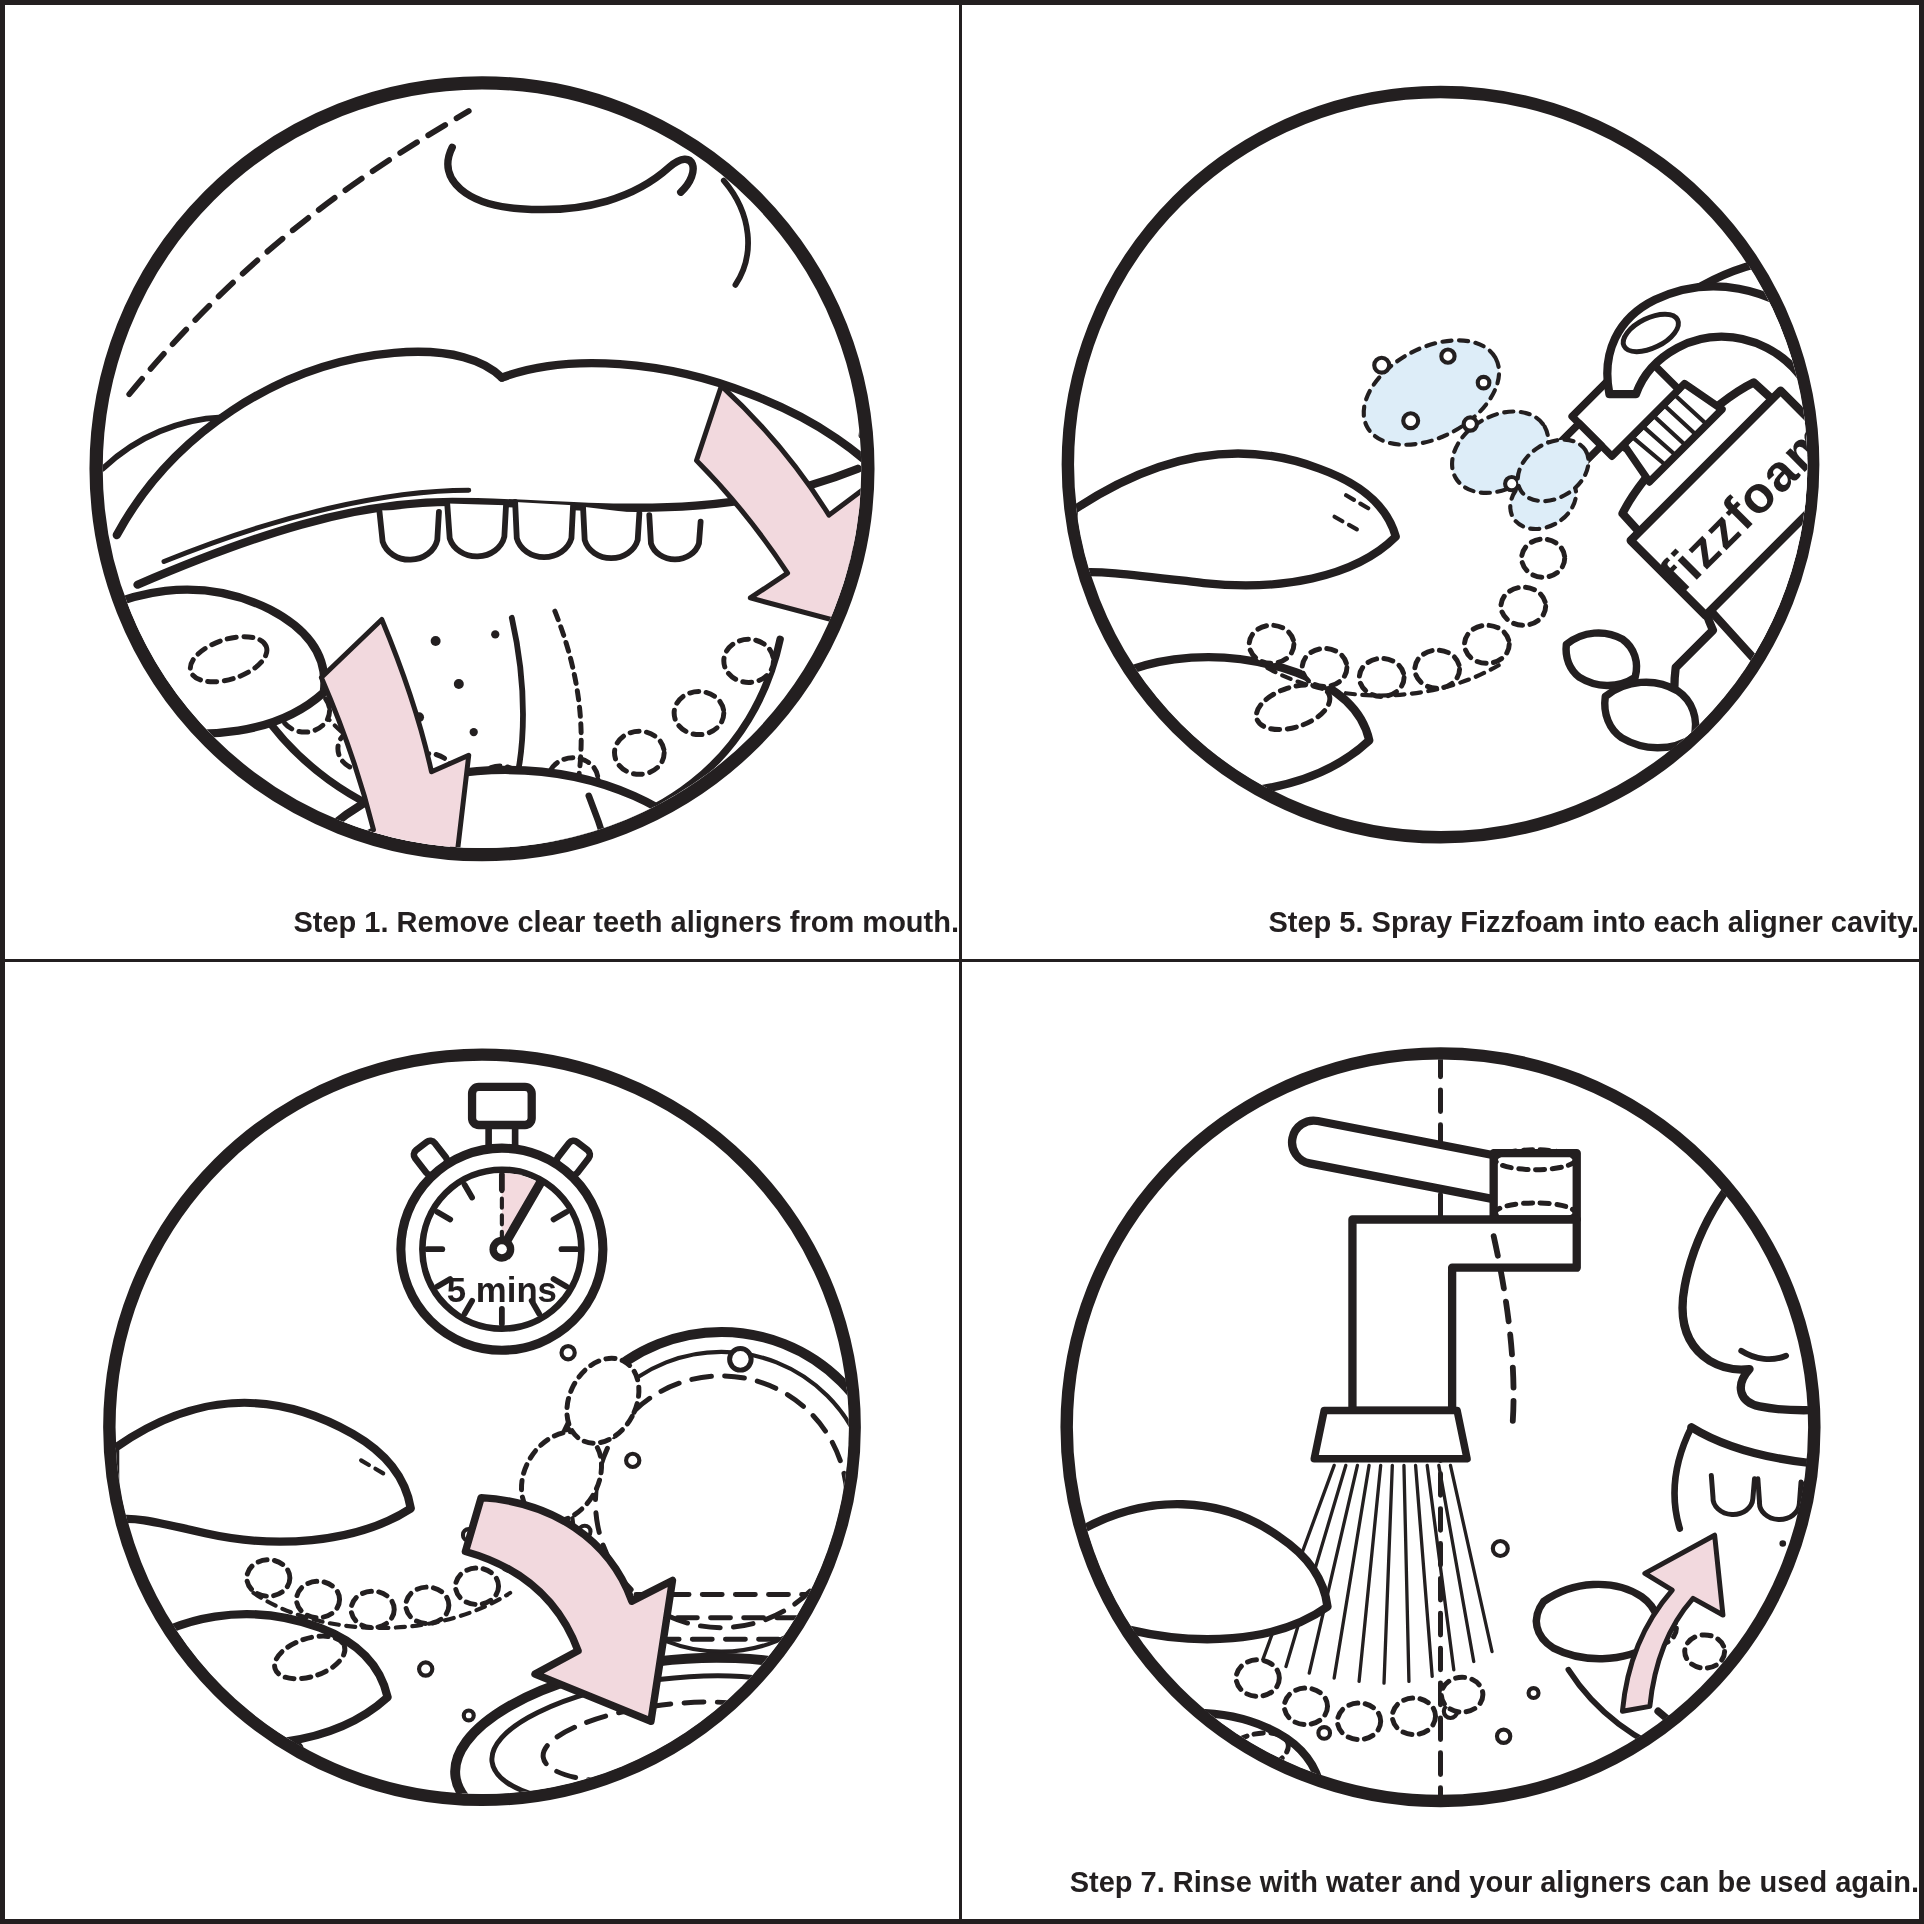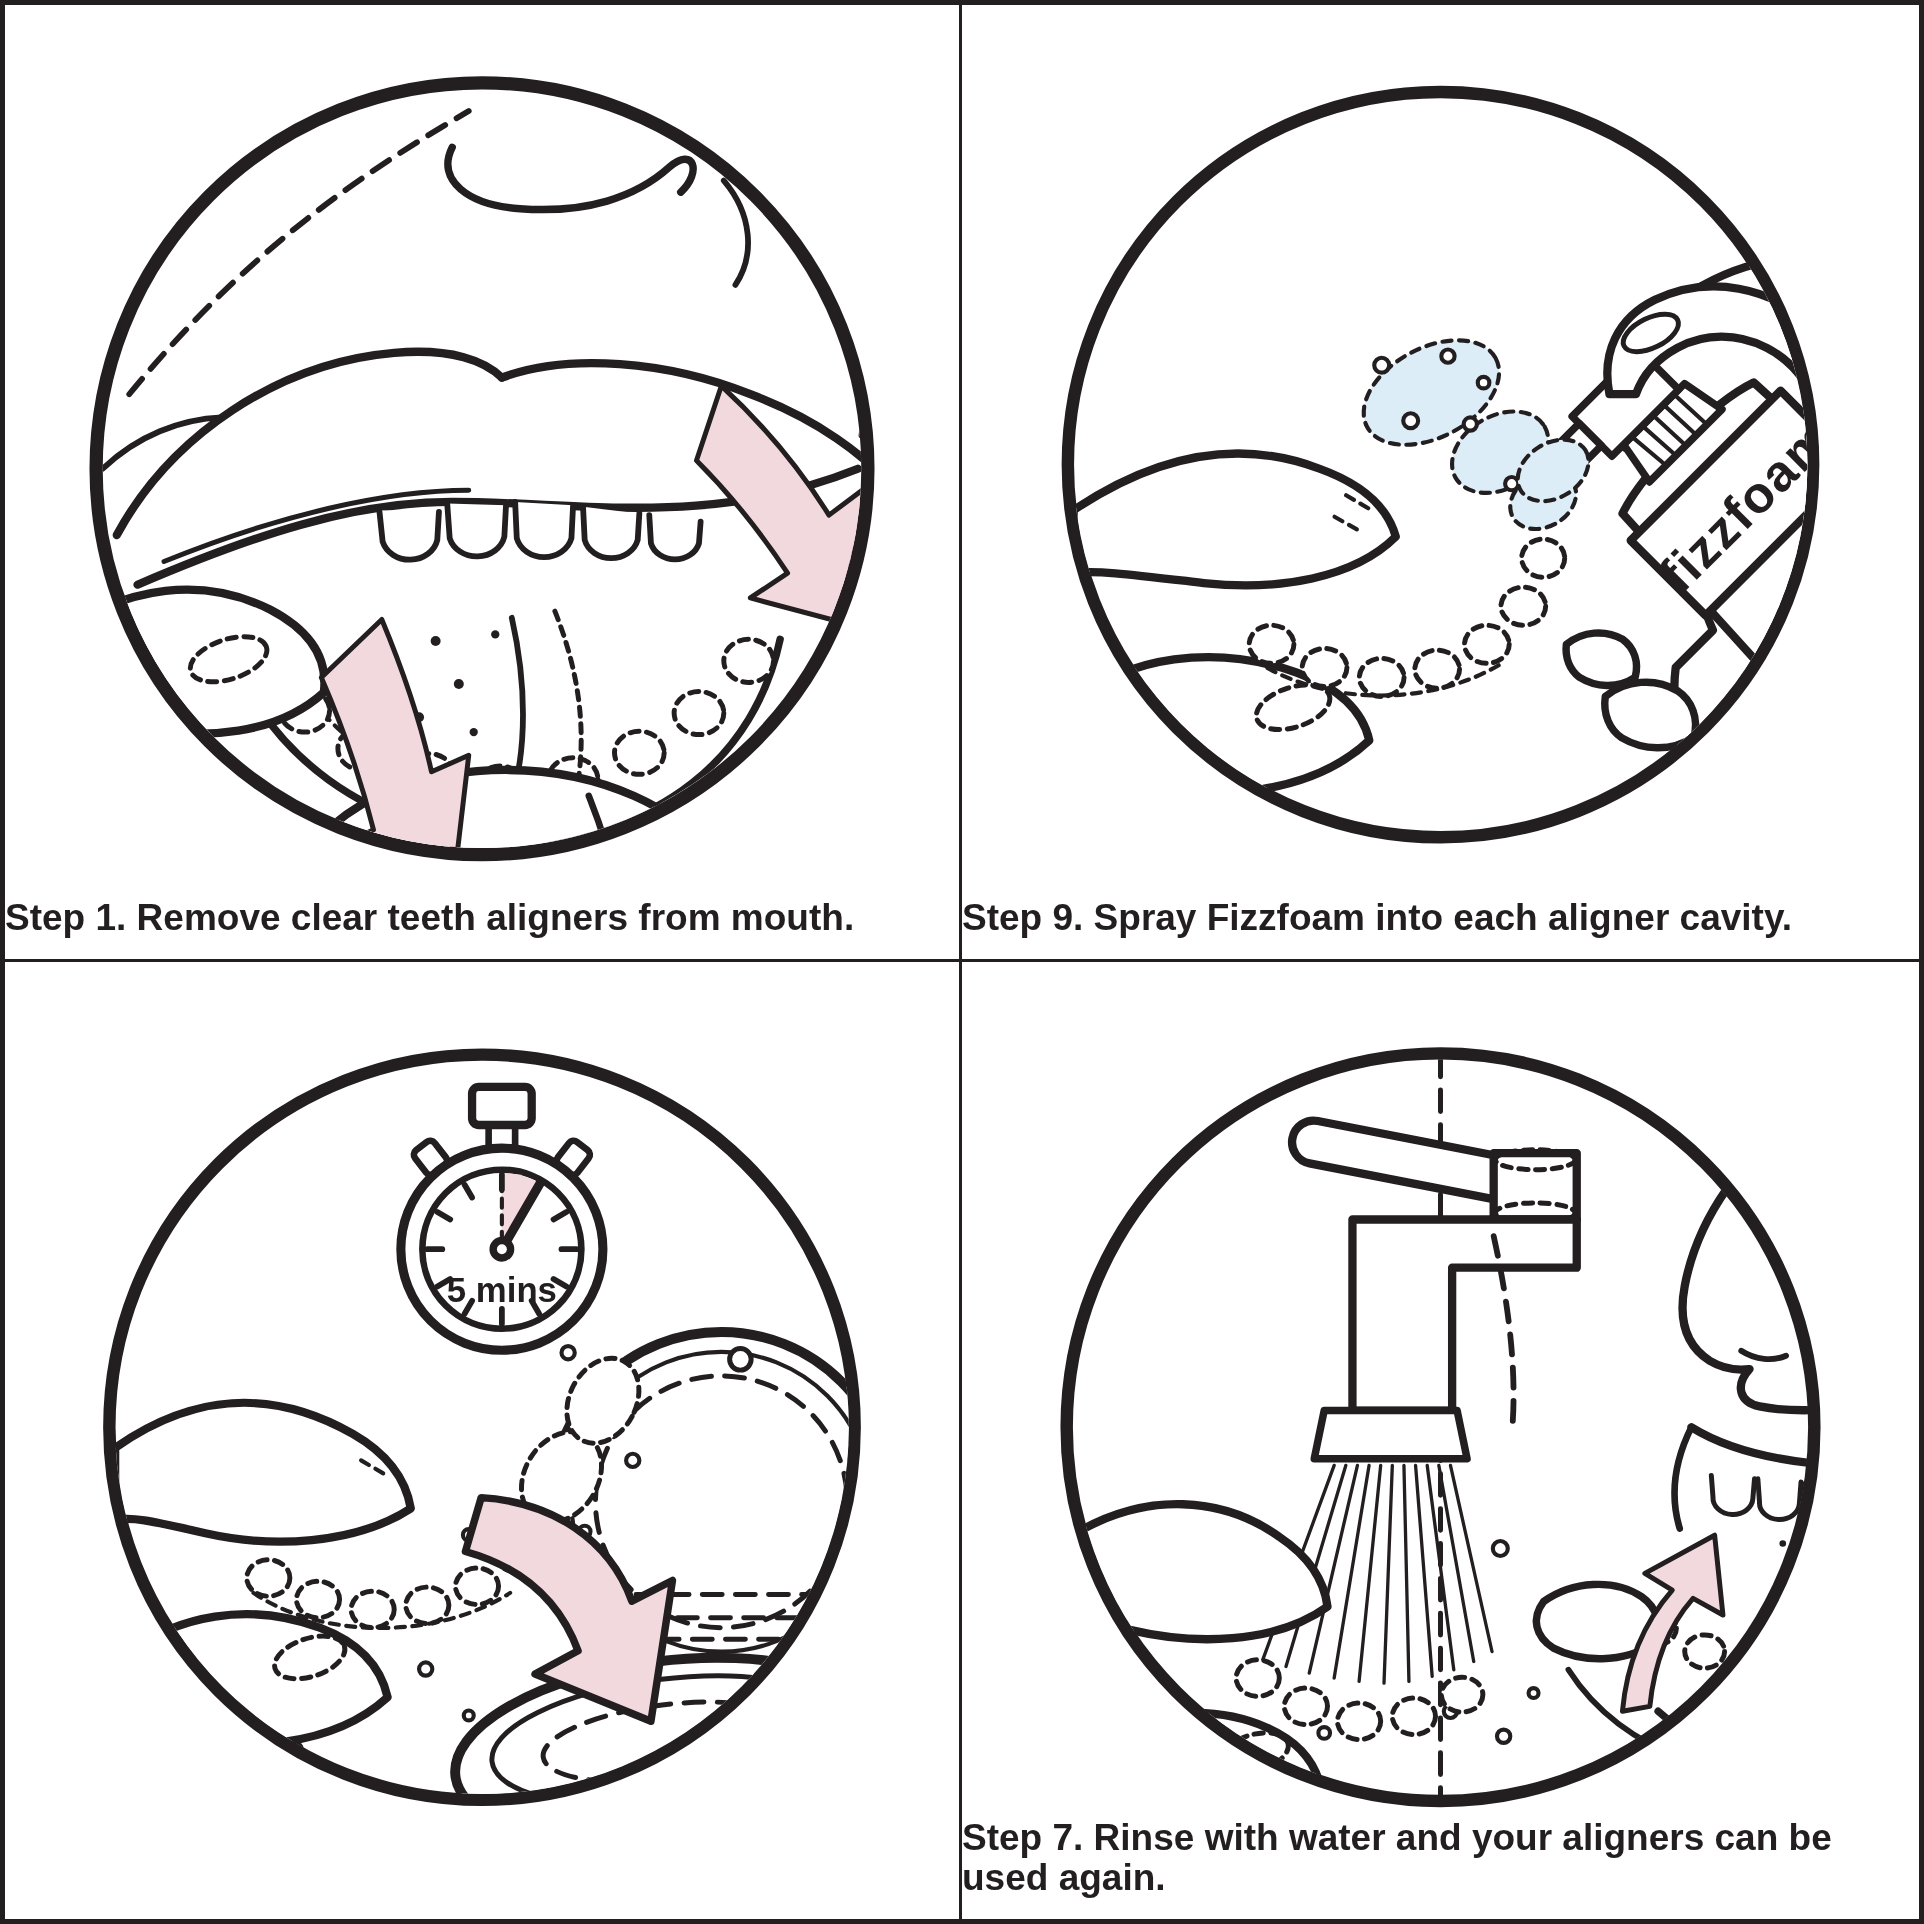--- a/index.html
+++ b/index.html
@@ -20,22 +20,22 @@
     display:grid;
     grid-template-columns:1fr 1fr;
     grid-template-rows:1fr 1fr;
   }
   .panel{position:relative;background:var(--paper);overflow:hidden}
   .panel:nth-child(odd){border-right:3.3px solid var(--line)}
   .panel:nth-child(-n+2){border-bottom:3.3px solid var(--line)}
   .panel svg{position:absolute;inset:0;width:100%;height:100%}
   .cap{
     position:absolute;left:0;right:0;bottom:20px;
-    text-align:left;
-    font-weight:bold;font-size:37px;line-height:1.1;
+    text-align:right;
+    font-weight:bold;font-size:29px;line-height:1.1;
     color:var(--line);letter-spacing:0;
   }
   
   .ln{fill:none;stroke:var(--line);stroke-linecap:round;stroke-linejoin:round}
   .w{fill:var(--paper);stroke:var(--line);stroke-linecap:round;stroke-linejoin:round}
   .pk{fill:var(--arrow_pink);stroke:var(--line);stroke-linejoin:round}
   .pkf{fill:var(--timer_wedge_pink);stroke:none}
   .bl{fill:var(--foam_blue);stroke:var(--line);stroke-linecap:round;stroke-linejoin:round}
   .bt{fill:var(--bottle_blue);stroke:none}
   .gy{fill:none;stroke:var(--ghost_gray);stroke-linecap:round}
@@ -186,21 +186,21 @@
 
         <path class="w" stroke-width="9" d="M775,835 C800,815 835,812 862,828 C880,840 888,862 882,884 C855,902 820,900 795,885 C780,875 772,856 775,835 Z"></path>
         <path class="w" stroke-width="9" d="M728,772 C748,756 775,754 796,766 C810,776 816,794 811,812 C790,826 763,824 744,812 C732,803 726,788 728,772 Z"></path>
         <g class="ln dsh" stroke-width="8">
           <path d="M1012,880 C1045,872 1075,878 1098,894"></path>
           <path d="M1032,948 C1062,942 1090,948 1112,962"></path>
           <path d="M1040,1016 C1068,1012 1094,1018 1116,1032"></path>
         </g>
       </g>
     </svg>
-    <figcaption class="cap">Step 9. Spray Fizzfoam into each aligner cavity.</figcaption>
+    <figcaption class="cap">Step 5. Spray Fizzfoam into each aligner cavity.</figcaption>
   </figure>
 
   <figure class="panel">
     <svg viewBox="0 0 1152 1152">
       <defs>
           <clipPath id="c3">
             <circle cx="576" cy="560" r="443"></circle>
           </clipPath>
         </defs>
       <circle class="w" cx="576" cy="560" r="450" stroke-width="15"></circle>

